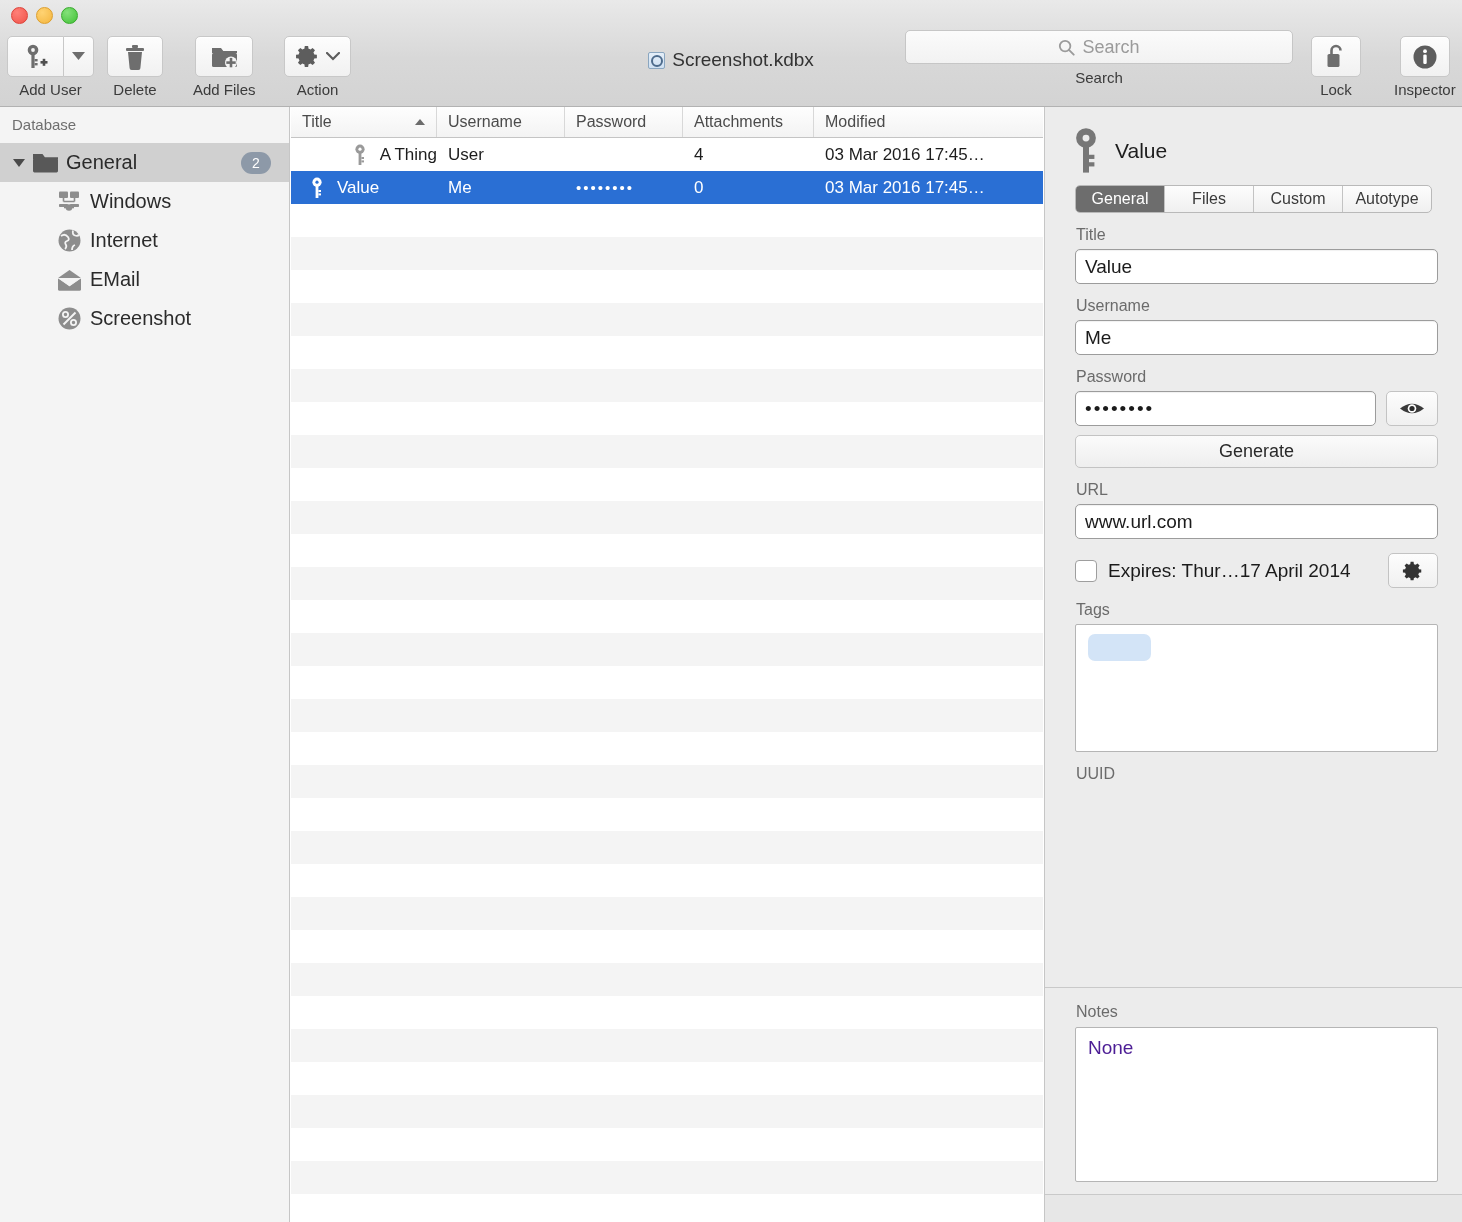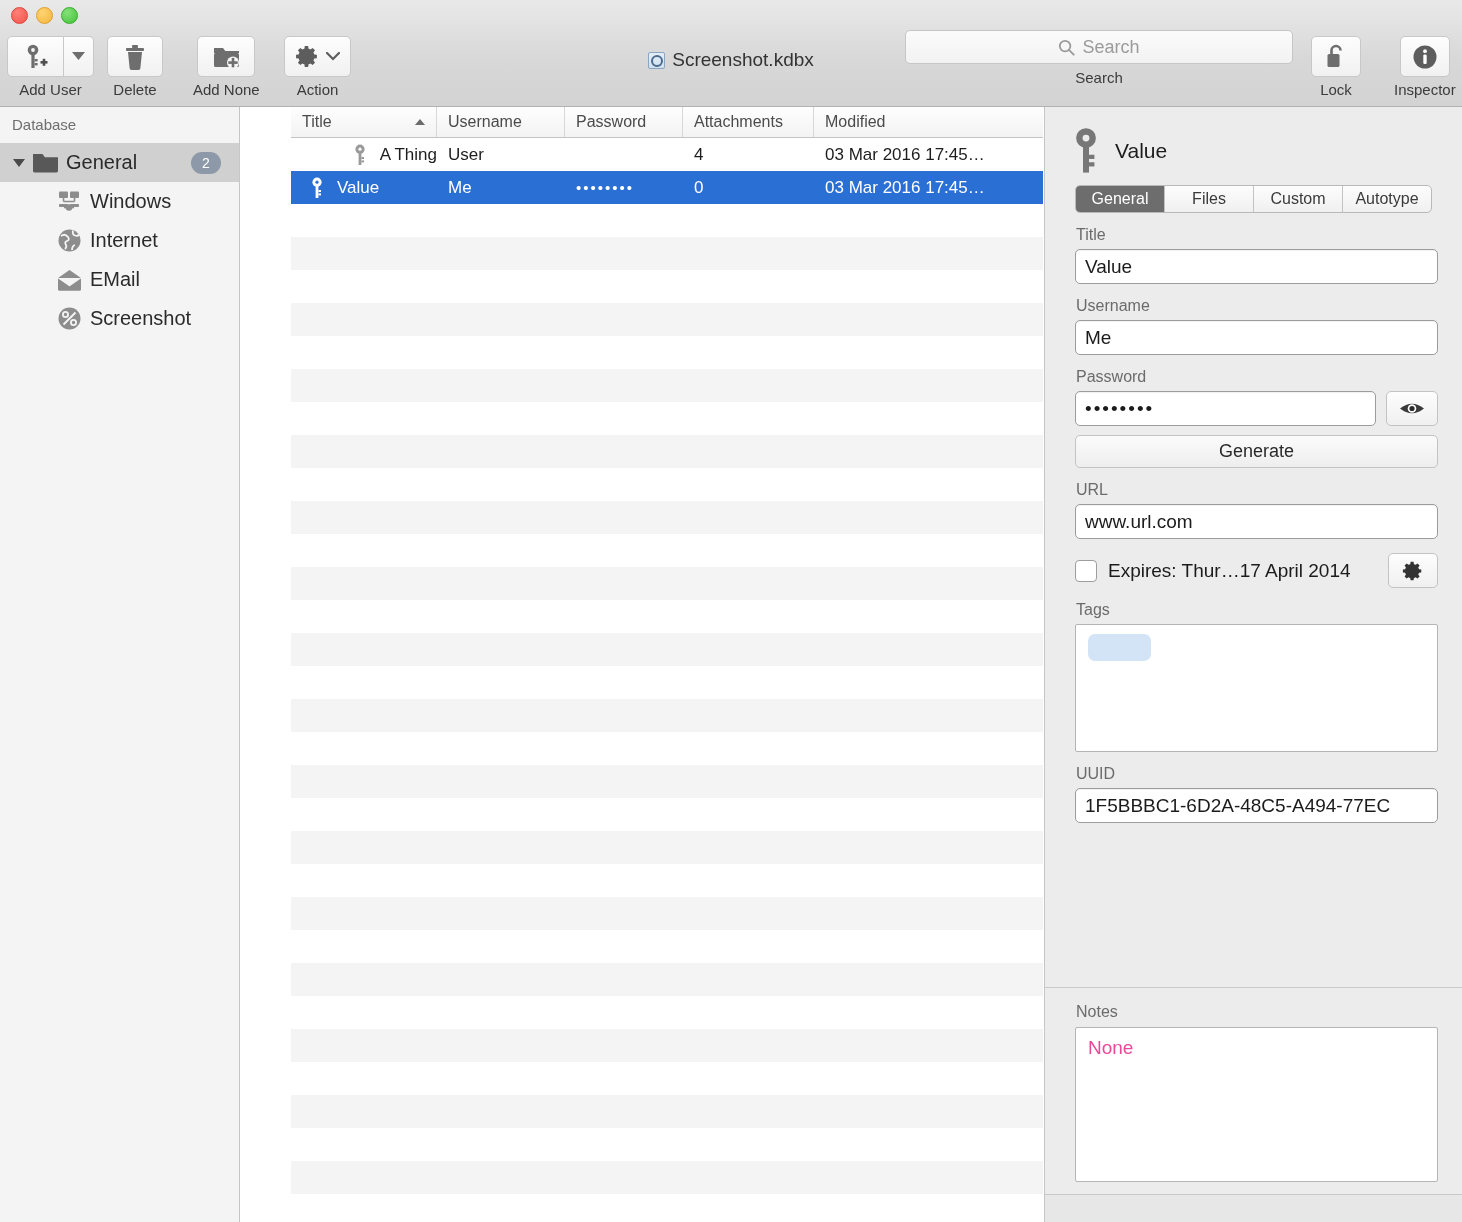--- a/index.html
+++ b/index.html
@@ -62,21 +62,21 @@
     width: 388px; height: 34px; border-radius:5px;
     background: linear-gradient(to bottom,#fbfbfb,#f2f2f2);
     border: 1px solid #c6c6c6;
     display:flex; align-items:center; justify-content:center; gap:7px;
   }
   .search-field .sph { font-size:18px; color:#9b9b9b; }
   .search-label { font-size:15px; color:#3b3b3b; margin-top:5px; }
 
   
   .sidebar {
-    position:absolute; left:0; top:107px; width:240px; height:1115px;
+    position:absolute; left:0; top:107px; width:290px; height:1115px;
     background:#f4f4f4; border-right:1px solid #c6c6c6;
   }
   .sb-header { font-size:15px; color:#6f6f6f; padding:9px 0 0 12px; height:36px; }
   .sb-row {
     height: 39px; display:flex; align-items:center; padding-left: 10px; position:relative;
   }
   .sb-row.selected { background:#d0d0d0; }
   .sb-disc {
     width:18px; display:flex; align-items:center; justify-content:center;
     font-size:11px; color:#4a4a4a;
@@ -170,21 +170,21 @@
     margin:5px 24px 0 30px; height:128px; background:#fff; border:1px solid #b5b5b5;
     border-radius:2px; padding:9px 0 0 12px;
   }
   .tag-chip { width:63px; height:27px; border-radius:7px; background:#d3e4f7; }
   .notes-sep {
     position:absolute; left:0; right:0; top:880px; height:1px; background:#c9c9c9;
   }
   .notes-wrap { position:absolute; left:0; right:0; top:890px; }
   .notes-box {
     margin:6px 24px 0 30px; height:155px; background:#fff; border:1px solid #b5b5b5;
-    border-radius:2px; padding:9px 0 0 12px; font-size:19px; color:#ec4899;
+    border-radius:2px; padding:9px 0 0 12px; font-size:19px; color:#4c1d95;
   }
   .bottom-bar {
     position:absolute; left:0; right:0; bottom:0; height:28px;
     background:#e7e7e7; border-top:1px solid #c9c9c9;
   }
 </style>
 </head>
 <body>
 
 <div id="app">
@@ -237,21 +237,21 @@
       <div class="tb-group" style="left:193px; top:6px;">
         <div class="tb-btn" style="width:58px;height:41px;">
           <svg width="27" height="24" viewBox="0 0 27 24">
             <path d="M1 3 h9 l2.3 3 H26 v2 H1 z" fill="#6e6e6e"></path>
             <rect x="1" y="8" width="25" height="14" rx="1.5" fill="#6e6e6e"></rect>
             <circle cx="20" cy="17.5" r="6" fill="#f4f4f4"></circle>
             <rect x="15.3" y="16.3" width="9.4" height="2.6" fill="#6e6e6e"></rect>
             <rect x="18.7" y="12.9" width="2.6" height="9.4" fill="#6e6e6e"></rect>
           </svg>
         </div>
-        <div class="tb-label">Add None</div>
+        <div class="tb-label">Add Files</div>
       </div>
 
       <div class="tb-group" style="left:284px; top:6px;">
         <div class="tb-btn" style="width:67px;height:41px;gap:6px;">
           <svg width="25" height="25" viewBox="0 0 24 24">
             <path fill="#5d5d5d" d="M12 8.2a3.8 3.8 0 1 0 0 7.6 3.8 3.8 0 0 0 0-7.6zm0 5.9a2.1 2.1 0 1 1 0-4.2 2.1 2.1 0 0 1 0 4.2z"></path>
             <path fill="#5d5d5d" d="M21 13.6v-3.2l-2.5-.4a6.9 6.9 0 0 0-.8-1.9l1.5-2-2.3-2.3-2 1.5a6.9 6.9 0 0 0-1.9-.8L12.6 2h-3.2l-.4 2.5c-.7.2-1.3.4-1.9.8l-2-1.5L2.8 6.1l1.5 2c-.4.6-.6 1.2-.8 1.9L1 10.4v3.2l2.5.4c.2.7.4 1.3.8 1.9l-1.5 2 2.3 2.3 2-1.5c.6.4 1.2.6 1.9.8l.4 2.5h3.2l.4-2.5c.7-.2 1.3-.4 1.9-.8l2 1.5 2.3-2.3-1.5-2c.4-.6.6-1.2.8-1.9l2.5-.4z"></path>
           </svg>
           <svg width="14" height="9" viewBox="0 0 14 9">
             <path d="M1 1 L7 7 L13 1" stroke="#5d5d5d" stroke-width="2.2" fill="none" stroke-linecap="round"></path>
@@ -507,21 +507,20 @@
         </svg>
       </div>
     </div>
 
     <div class="fld-label">Tags</div>
     <div class="tags-box">
       <div class="tag-chip"></div>
     </div>
 
     <div class="fld-label">UUID</div>
-    <div class="fld-input">1F5BBBC1-6D2A-48C5-A494-77EC</div>
 
     <div class="notes-sep"></div>
     <div class="notes-wrap">
       <div class="fld-label" style="margin-top:6px;">Notes</div>
       <div class="notes-box">None</div>
     </div>
 
     <div class="bottom-bar"></div>
   </div>
 </div>

